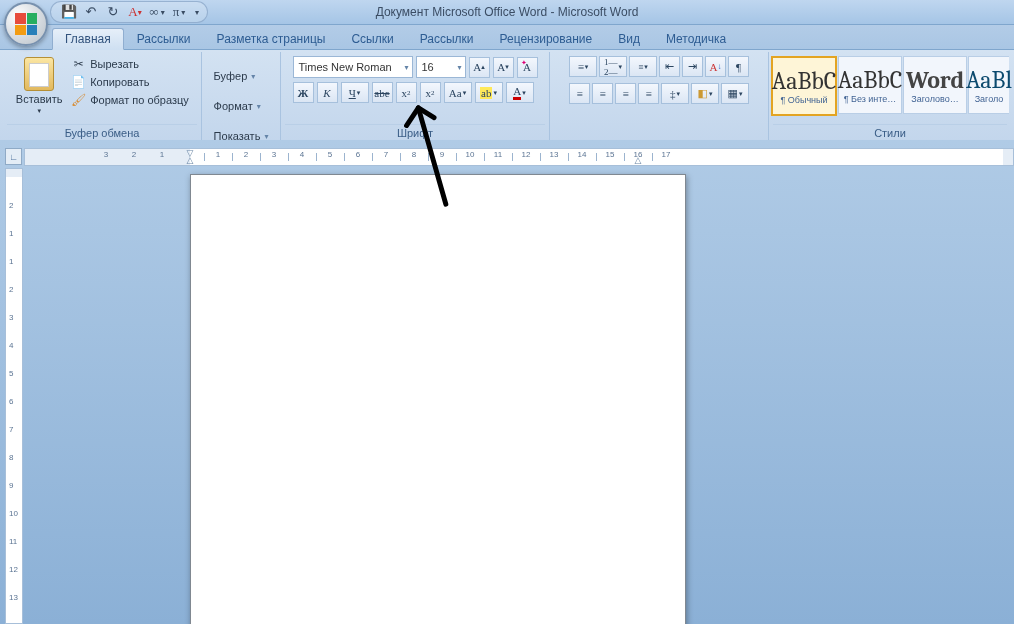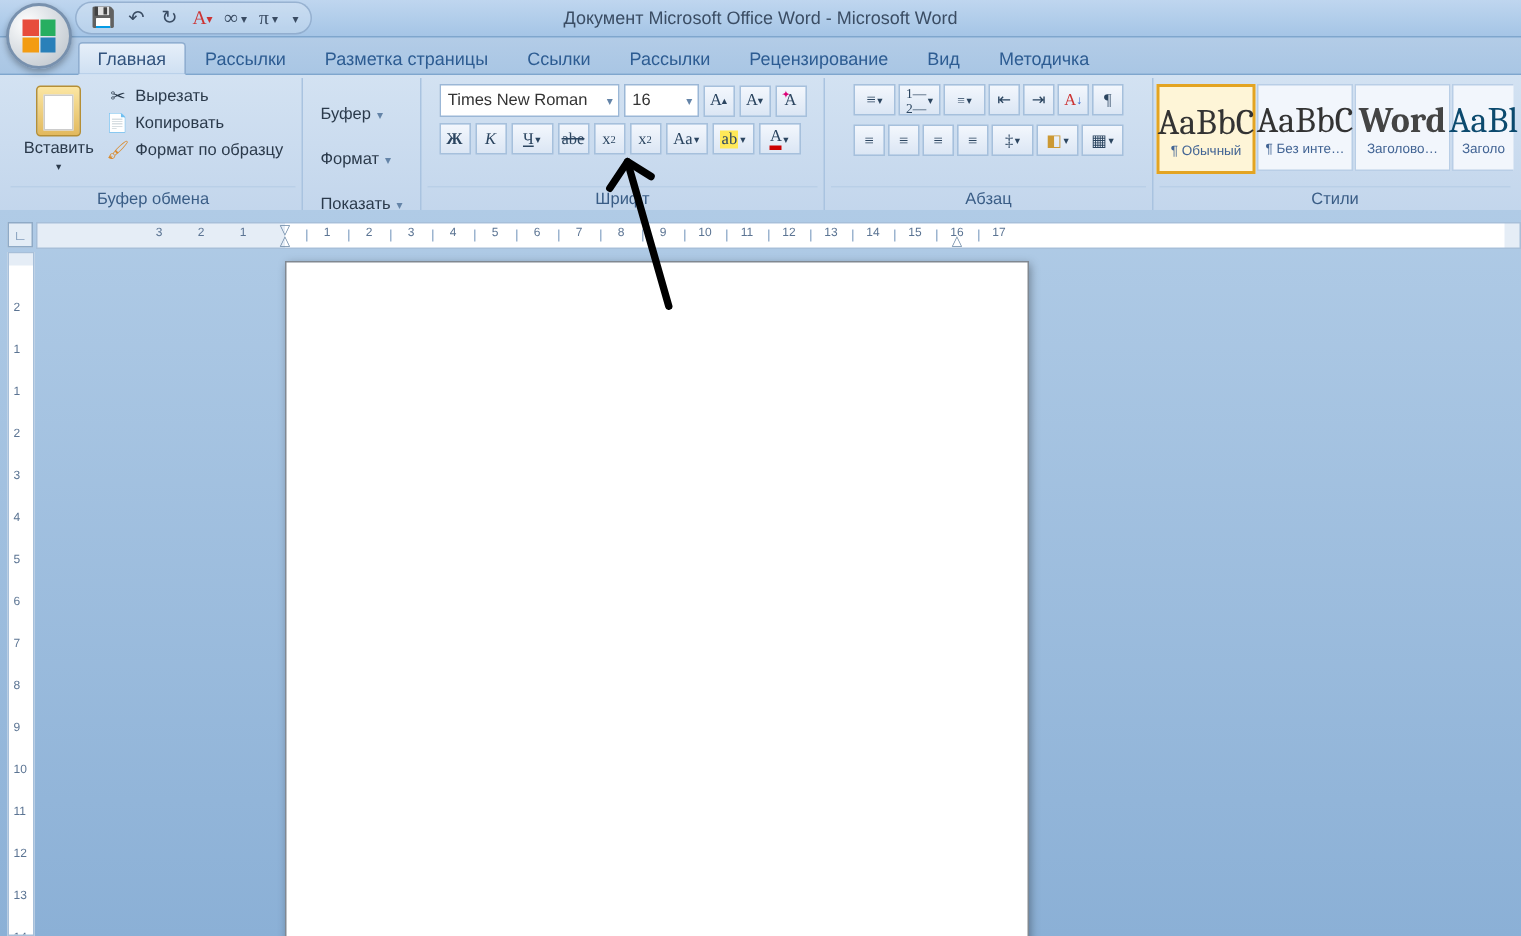--- a/index.html
+++ b/index.html
@@ -376,21 +376,20 @@
         <div class="sq">≡</div>
         <div class="sq">≡</div>
         <div class="sq ddl">‡<span style="font-size:7px;">▾</span></div>
         <div class="sq ddl">
             <span style="color:#c93;">◧</span>
             <span style="font-size:7px;">▾</span>
           </div>
         <div class="sq ddl">▦<span style="font-size:7px;">▾</span></div>
       </div>
     </div>
-    <div class="group-label">Абзац</div>
   </div>
 
   <div class="group stylesg">
     <div class="group-body">
       <div class="gal">
         <div class="style-card selected">
           <div class="prev" style="color:#333;">AaBbC</div>
           <div class="cap">¶ Обычный</div>
         </div>
         <div class="style-card">

